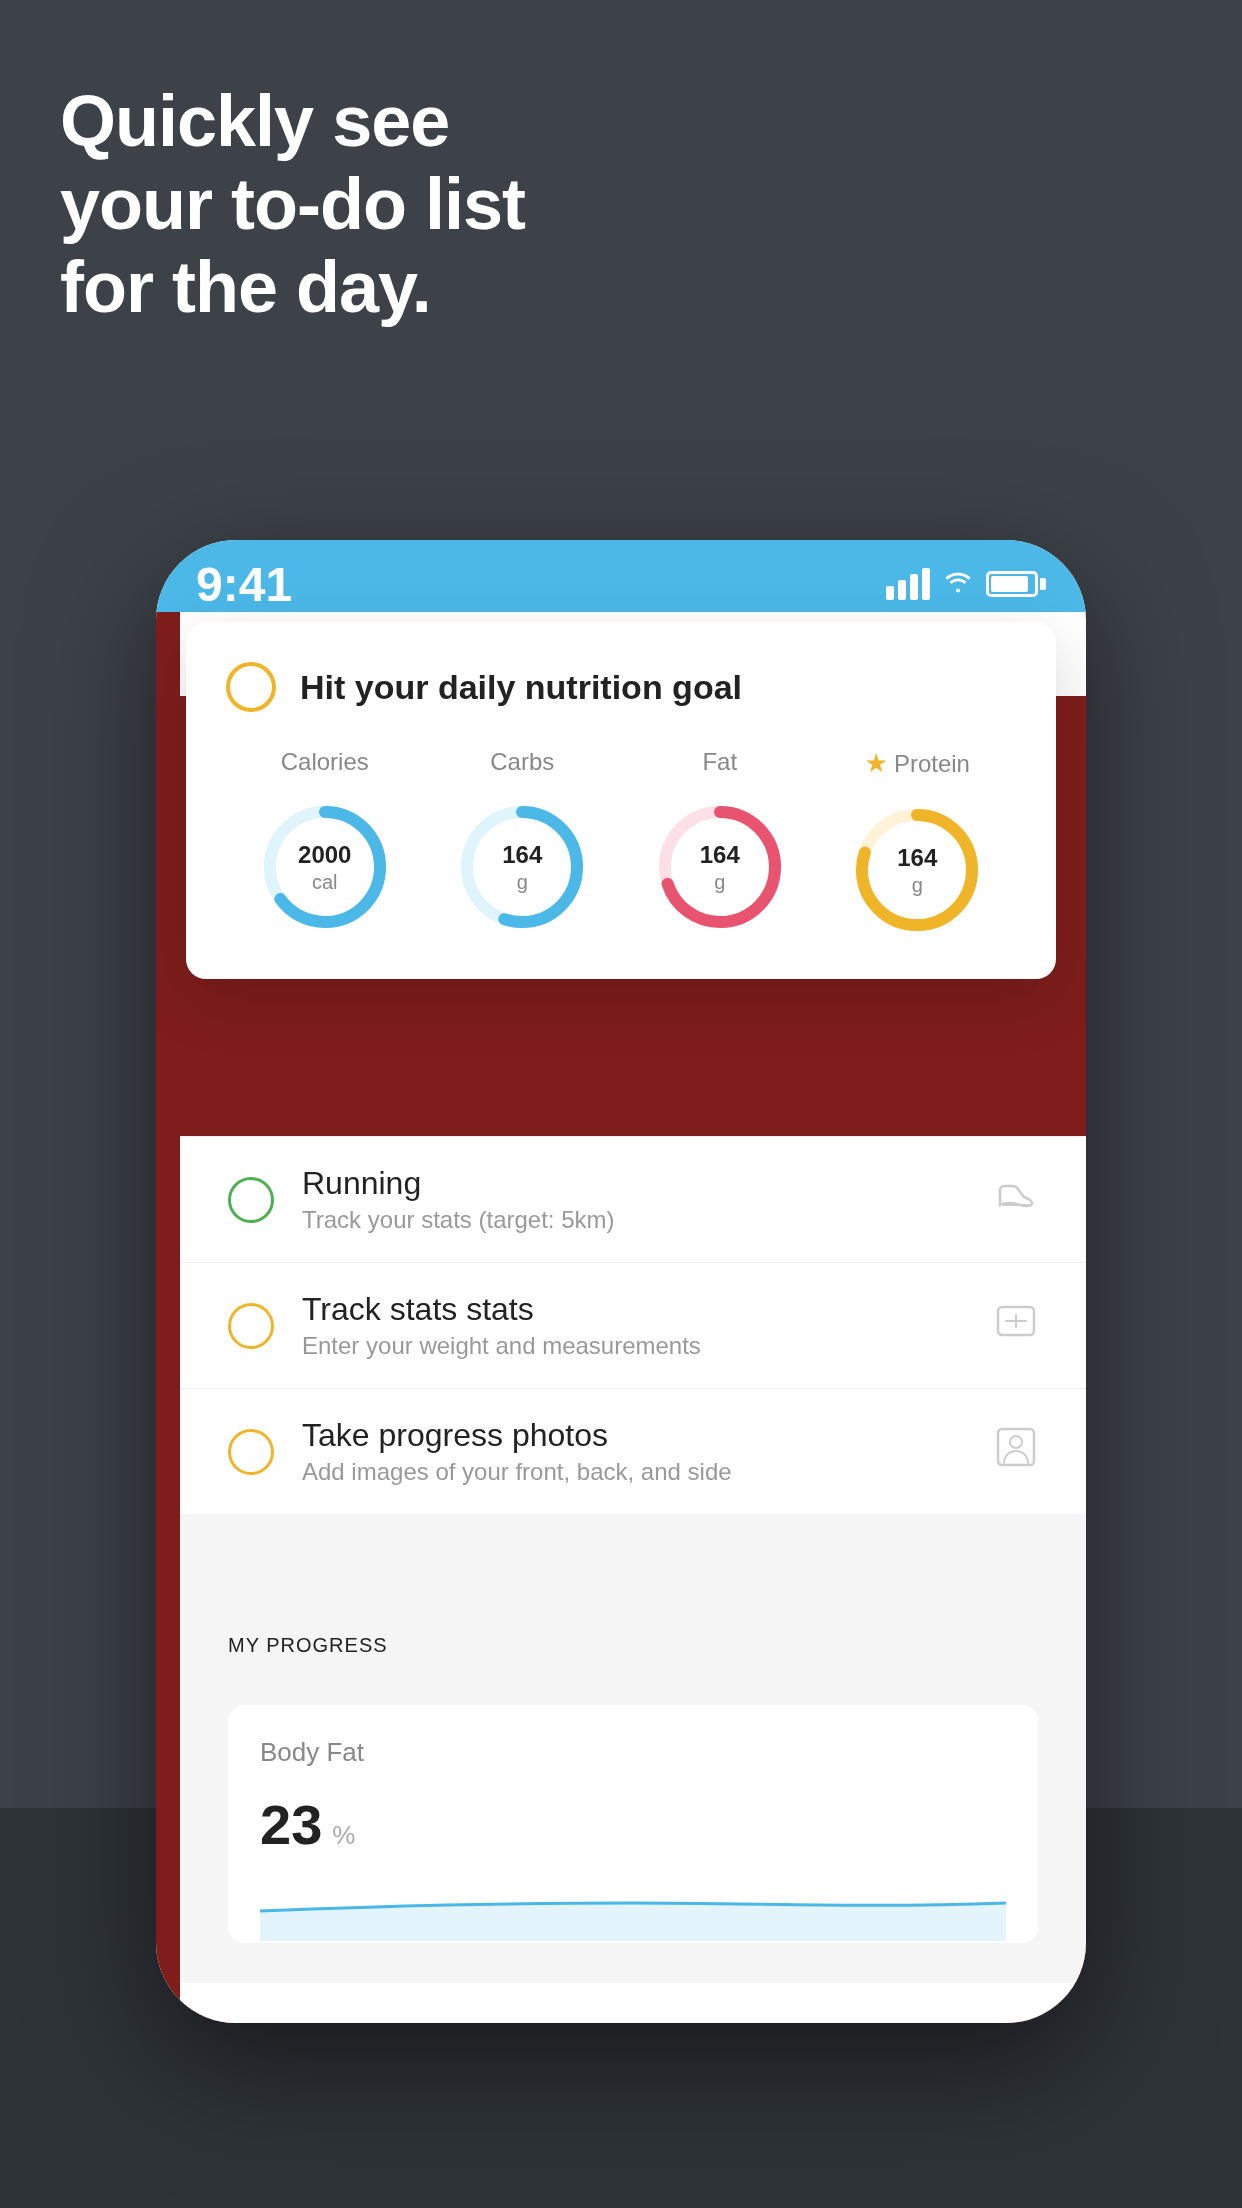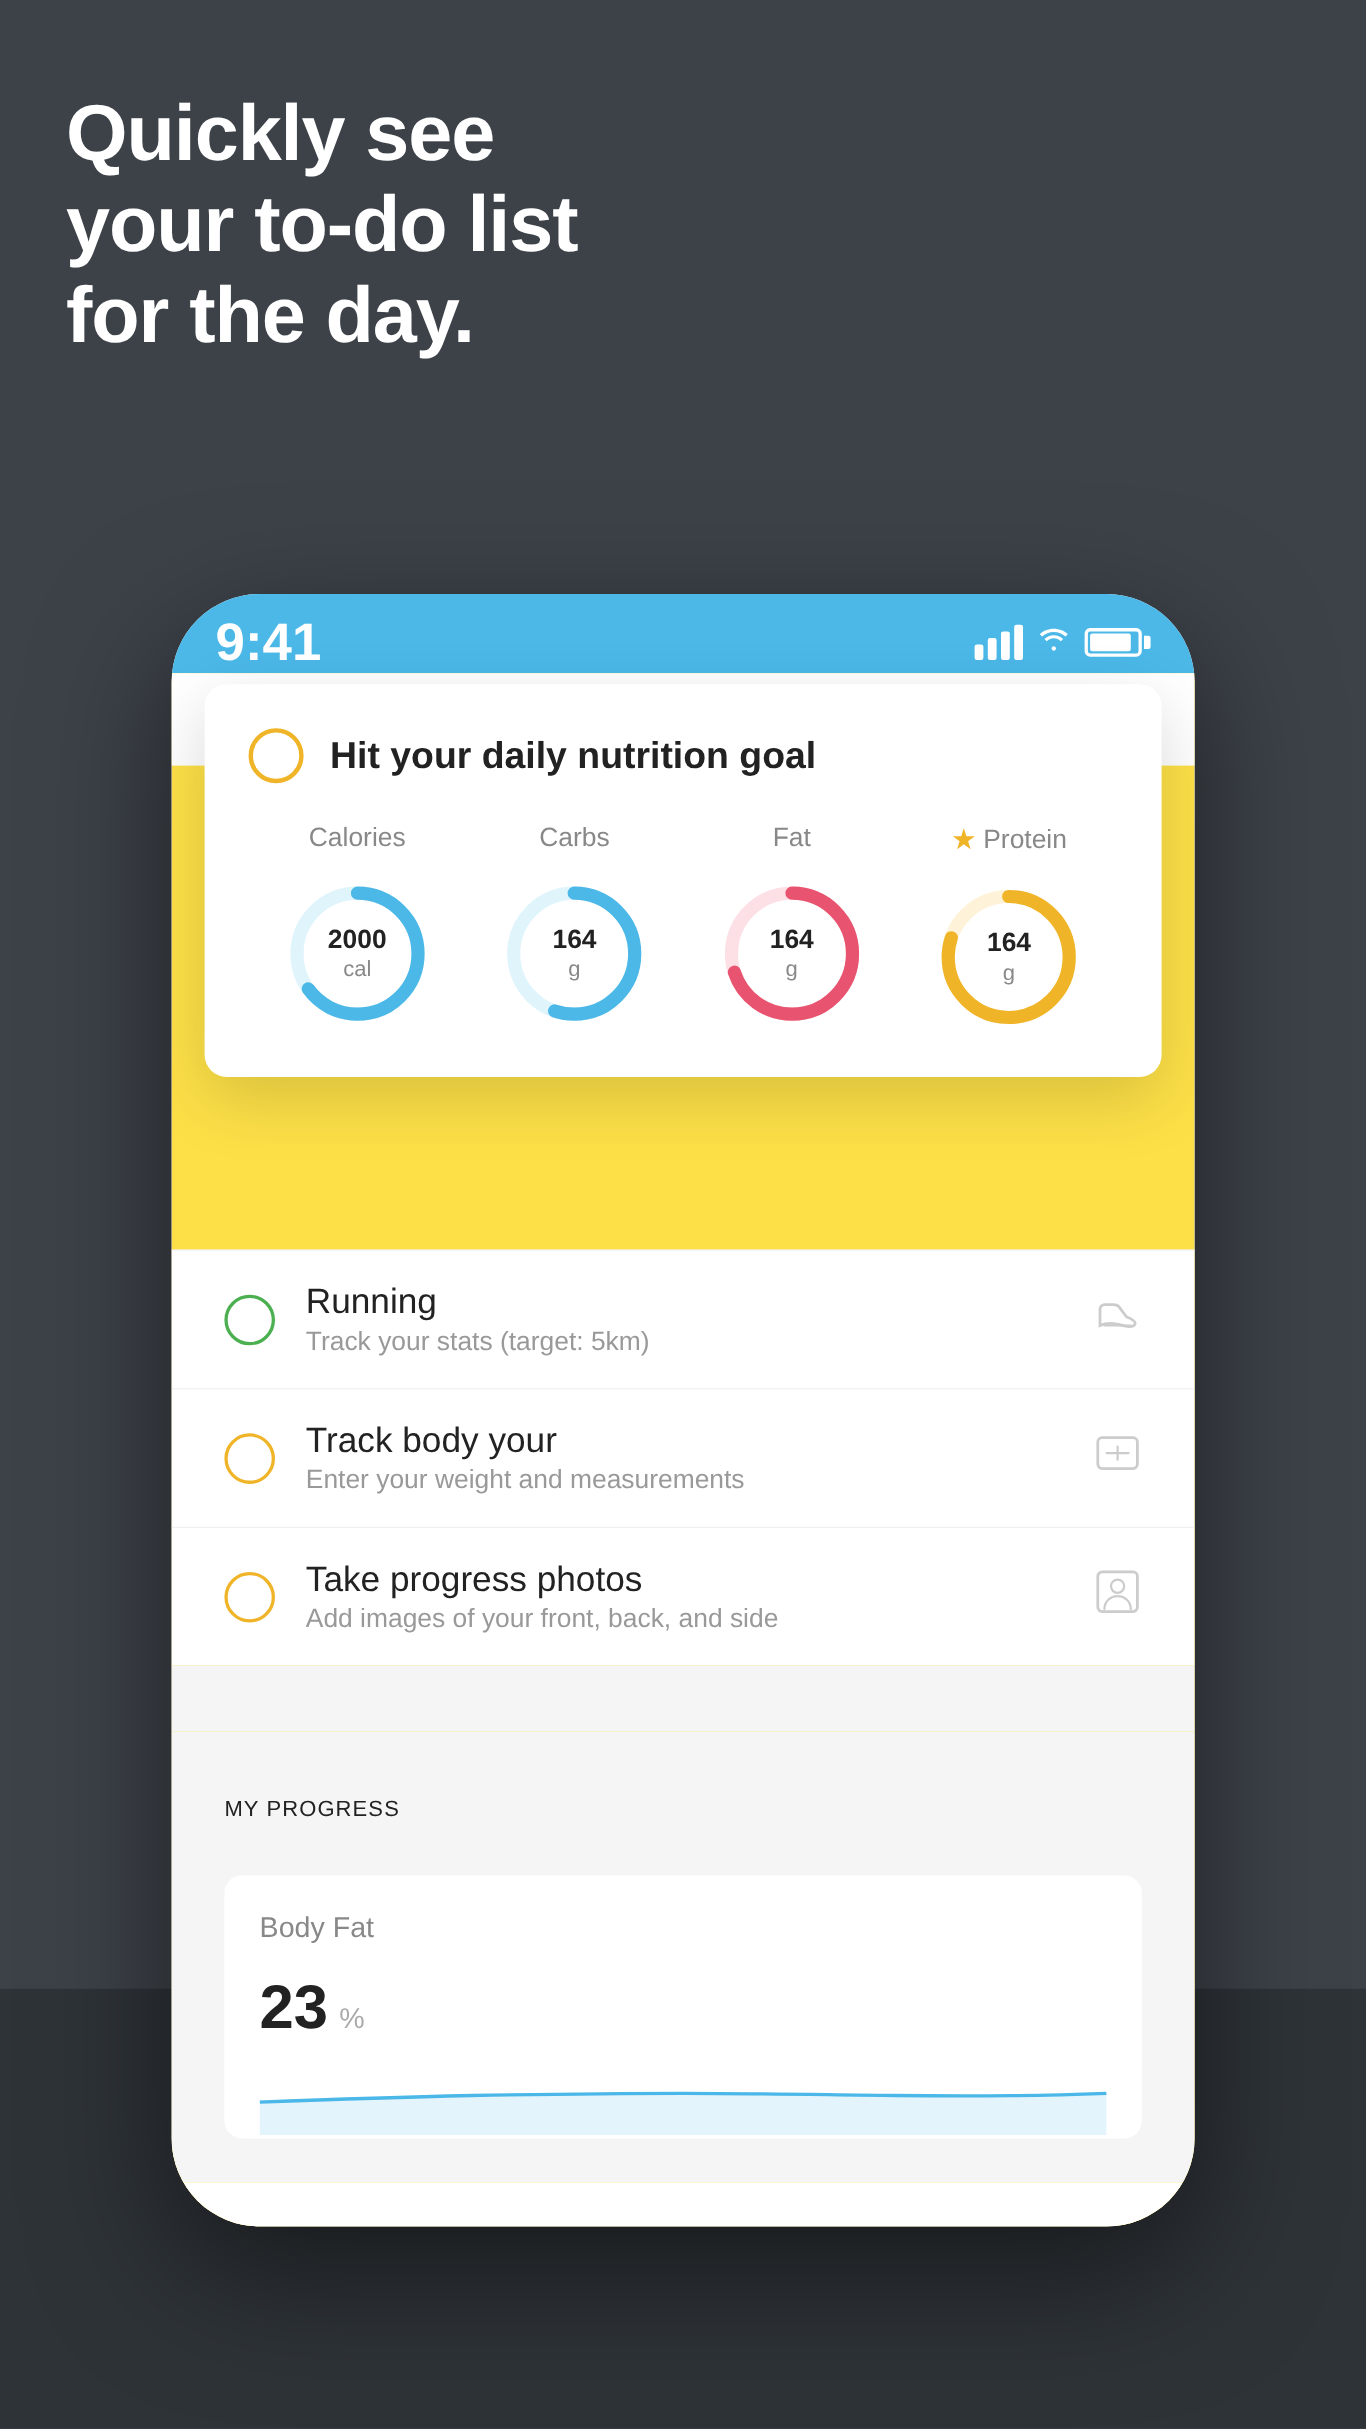--- a/index.html
+++ b/index.html
@@ -136,22 +136,23 @@
       top: -4px;
       right: -4px;
       width: 14px;
       height: 14px;
       background: #ff4d4d;
       border-radius: 50%;
     }
 
     
     .content {
-      background: #fde047;
-      position: relative;
+      background: #7f1d1d;
+      position: relative;
+      padding-left: 24px;
     }
 
     .section-header {
       background: white;
       padding: 36px 48px 20px;
       font-size: 28px;
       font-weight: 700;
       color: #222;
       letter-spacing: 1px;
     }
@@ -500,21 +501,21 @@
             <svg width="44" height="36" viewBox="0 0 44 36" fill="none">
               <path d="M6 28c0 0 4-2 10-2s12 3 16 3c4 0 6-1 6-3s-3-4-8-6l-6-8c-1-2-3-3-6-3H10c-2 0-4 2-4 4v15z" stroke="#ccc" stroke-width="2.5" fill="none"></path>
               <path d="M10 28h24" stroke="#ccc" stroke-width="2" stroke-linecap="round"></path>
             </svg>
           </div>
         </div>
 
         <div class="todo-item">
           <div class="todo-check yellow"></div>
           <div class="todo-text">
-            <div class="todo-title">Track body your</div>
+            <div class="todo-title">Track stats stats</div>
             <div class="todo-subtitle">Enter your weight and measurements</div>
           </div>
           <div class="todo-icon">
             <svg width="44" height="44" viewBox="0 0 44 44" fill="none">
               <rect x="4" y="8" width="36" height="28" rx="4" stroke="#ccc" stroke-width="2.5" fill="none"></rect>
               <path d="M12 22h20M22 16v12" stroke="#ccc" stroke-width="2" stroke-linecap="round"></path>
             </svg>
           </div>
         </div>
 

